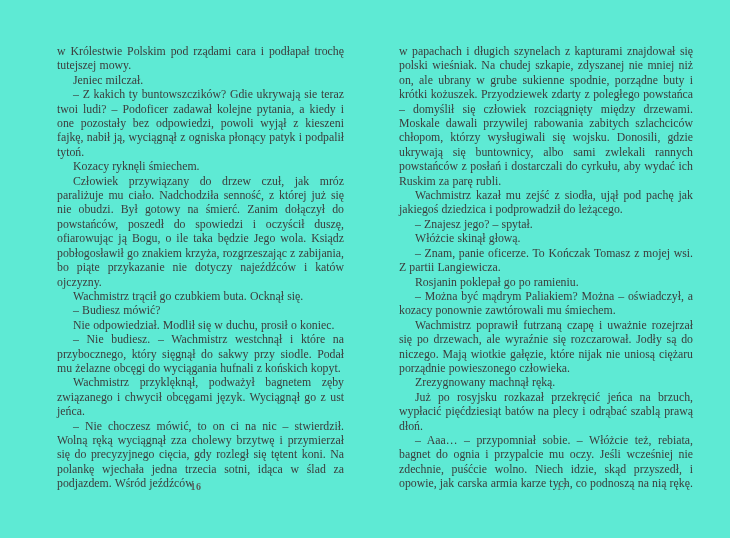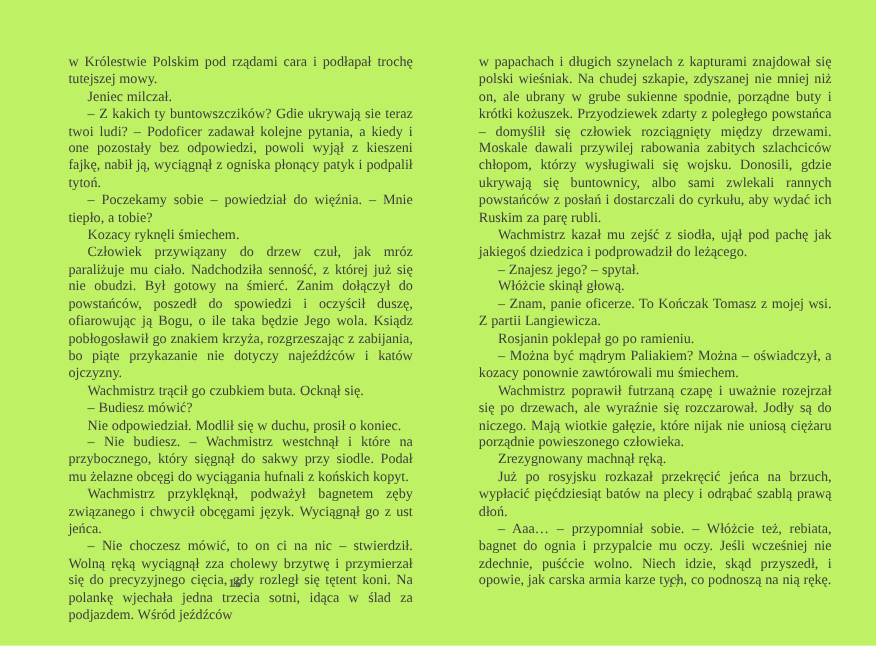--- a/index.html
+++ b/index.html
@@ -10,21 +10,21 @@
   body {
     width: 730px;
     height: 538px;
     position: relative;
     overflow: hidden;
     font-family: "Liberation Serif", "DejaVu Serif", serif;
   }
   .spread {
     position: absolute;
     inset: 0;
-    background: #bef264;
+    background: #5eead4;
   }
   .page-column {
     position: absolute;
     top: 44px;
     color: #3c3c3c;
   }
   .page-column.left  { left: 57px;  width: 287px; }
   .page-column.right { left: 399px; width: 294px; }
   .page-text p.para {
     margin: 0;
@@ -53,21 +53,20 @@
 </head>
 <body>
 
 <div class="spread">
 
   <div class="page-column left">
     <div class="page-text">
         <p class="para">w Królestwie Polskim pod rządami cara i podłapał trochę tutejszej mowy.</p>
         <p class="para indent">Jeniec milczał.</p>
         <p class="para indent">– Z kakich ty buntowszczików? Gdie ukrywają sie teraz twoi ludi? – Podoficer zadawał kolejne pytania, a kiedy i one pozostały bez odpowiedzi, powoli wyjął z kieszeni fajkę, nabił ją, wyciągnął z ogniska płonący patyk i podpalił tytoń.</p>
-        <p class="para indent">– Poczekamy sobie – powiedział do więźnia. – Mnie tiepło, a tobie?</p>
         <p class="para indent">Kozacy ryknęli śmiechem.</p>
         <p class="para indent">Człowiek przywiązany do drzew czuł, jak mróz paraliżuje mu ciało. Nadchodziła senność, z której już się nie obudzi. Był gotowy na śmierć. Zanim dołączył do powstańców, poszedł do spowiedzi i oczyścił duszę, ofiarowując ją Bogu, o ile taka będzie Jego wola. Ksiądz pobłogosławił go znakiem krzyża, rozgrzeszając z zabijania, bo piąte przykazanie nie dotyczy najeźdźców i katów ojczyzny.</p>
         <p class="para indent">Wachmistrz trącił go czubkiem buta. Ocknął się.</p>
         <p class="para indent">– Budiesz mówić?</p>
         <p class="para indent">Nie odpowiedział. Modlił się w duchu, prosił o koniec.</p>
         <p class="para indent">– Nie budiesz. – Wachmistrz westchnął i które na przybocznego, który sięgnął do sakwy przy siodle. Podał mu żelazne obcęgi do wyciągania hufnali z końskich kopyt.</p>
         <p class="para indent">Wachmistrz przyklęknął, podważył bagnetem zęby związanego i chwycił obcęgami język. Wyciągnął go z ust jeńca.</p>
         <p class="para indent">– Nie choczesz mówić, to on ci na nic – stwierdził. Wolną ręką wyciągnął zza cholewy brzytwę i przymierzał się do precyzyjnego cięcia, gdy rozległ się tętent koni. Na polankę wjechała jedna trzecia sotni, idąca w ślad za podjazdem. Wśród jeźdźców</p>
       </div>
   </div>

